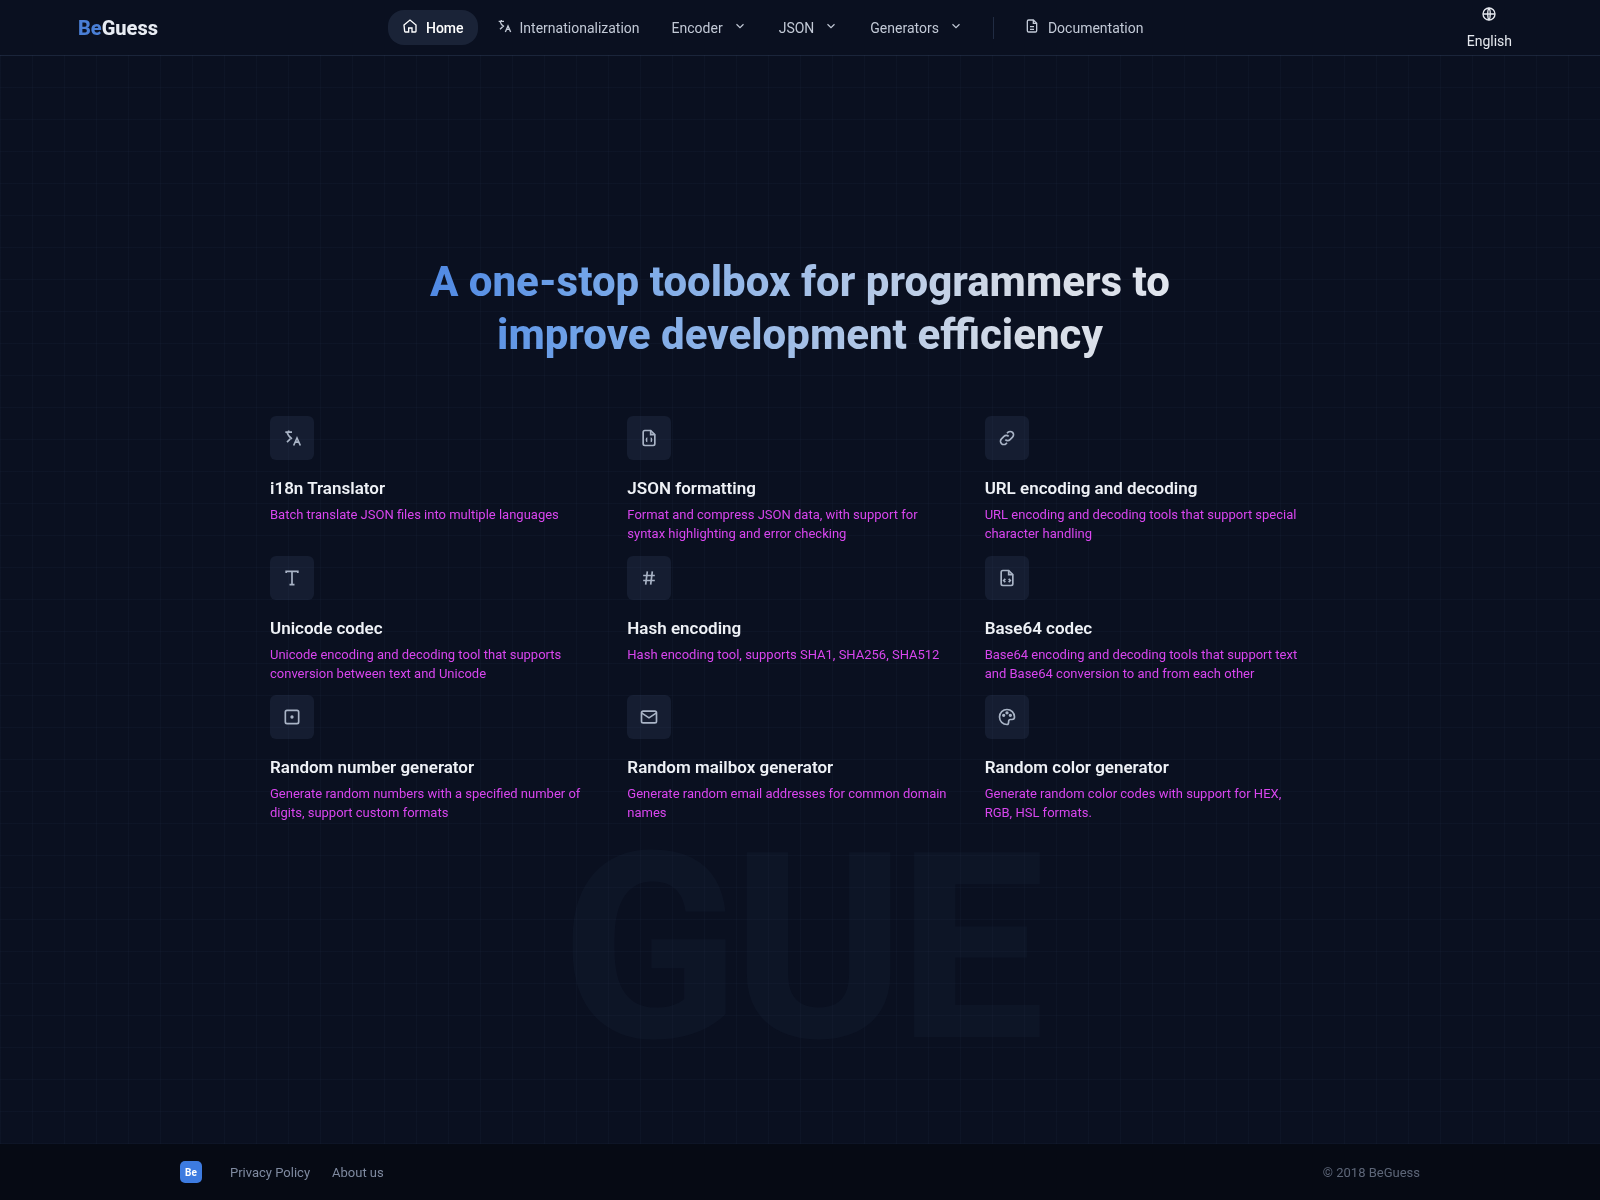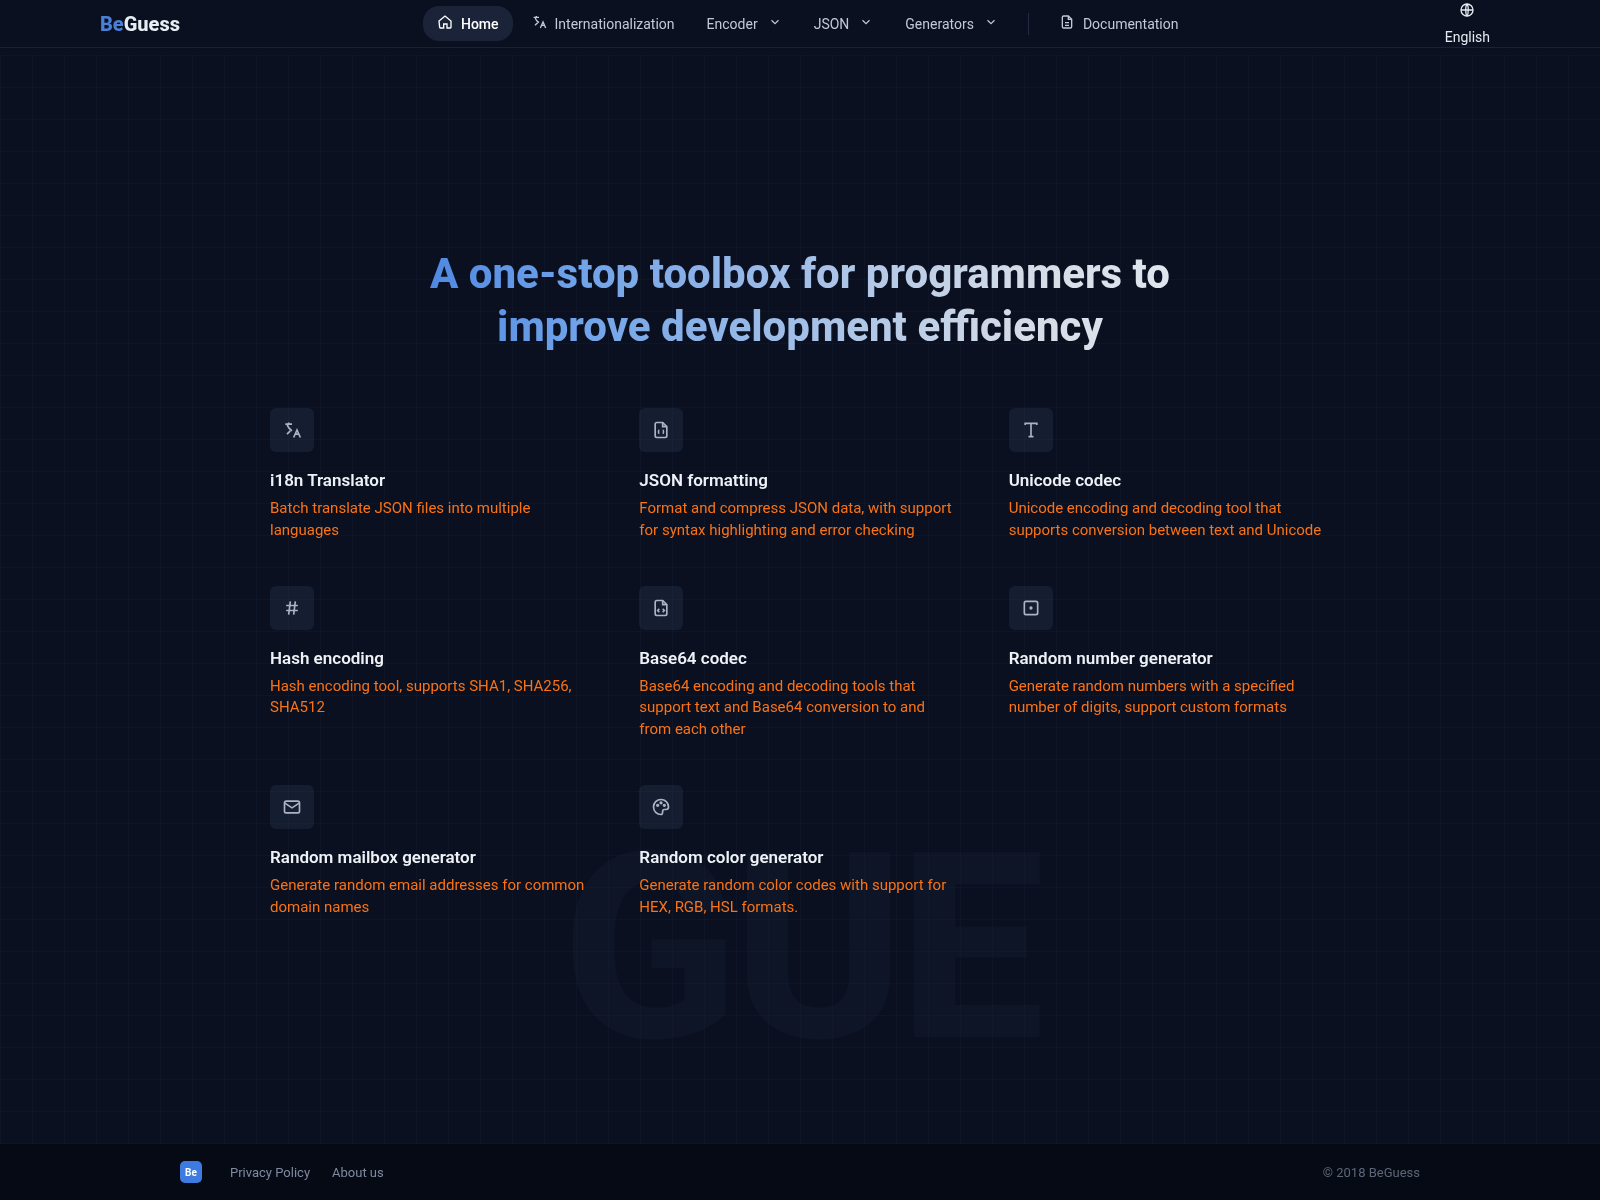--- a/index.html
+++ b/index.html
@@ -20,28 +20,27 @@
   top: 55px; bottom: 55px;
   background-image:
     linear-gradient(to right, rgba(80,100,140,0.06) 1px, transparent 1px),
     linear-gradient(to bottom, rgba(80,100,140,0.06) 1px, transparent 1px);
   background-size: 32px 32px;
   pointer-events: none;
 }
 
 
 header {
-  height: 48px;
+  height: 56px;
   border-bottom: 1px solid rgba(90,110,150,0.18);
   display: flex;
   align-items: center;
-  padding: 0 100px;
+  padding: 0 78px;
   position: relative;
   z-index: 2;
-  gap: 13px;
 }
 .logo { font-weight: 800; font-size: 20px; letter-spacing: 0; }
 .logo .be { color: #4a7fd6; }
 .logo .guess { color: #e8ecf3; }
 
 nav.main-nav {
   display: flex;
   align-items: center;
   gap: 4px;
   margin-left: 230px;
@@ -97,40 +96,41 @@
 
 
 .tools {
   position: relative; z-index: 2;
   max-width: 1060px;
   margin: 55px auto 0;
   display: grid;
   grid-template-columns: repeat(3, 1fr);
   column-gap: 48px;
   row-gap: 44px;
+  gap: 12px;
 }
 .tool { cursor: pointer; }
 .tool-icon {
   width: 44px; height: 44px;
   background: rgba(90,110,150,0.15);
   border-radius: 6px;
   display: flex; align-items: center; justify-content: center;
 }
 .tool-icon svg { width: 20px; height: 20px; stroke: #a9b4c6; }
 .tool h3 {
   margin-top: 18px;
   font-size: 17px;
   font-weight: 600;
   color: #eef1f6;
 }
 .tool p {
   margin-top: 8px;
-  font-size: 15px;
+  font-size: 13px;
   line-height: 1.45;
-  color: #f97316;
+  color: #d946ef;
   max-width: 320px;
 }
 
 
 footer {
   position: absolute;
   left: 0; right: 0; bottom: 0;
   height: 56px;
   background: #060a14;
   display: flex; align-items: center;
@@ -266,20 +266,30 @@
       <svg viewBox="0 0 24 24" fill="none" stroke="currentColor" stroke-width="2">
           <path d="M14 3H7a2 2 0 0 0-2 2v14a2 2 0 0 0 2 2h10a2 2 0 0 0 2-2V8z"></path>
           <path d="M14 3v5h5"></path>
           <path d="M10 12c-1 0-1 1-1 2s0 2 1 2M14 12c1 0 1 1 1 2s0 2-1 2"></path>
         </svg>
     </div>
     <h3>JSON formatting</h3>
     <p>Format and compress JSON data, with support for syntax highlighting and error checking</p>
   </div>
 
+  <div class="tool">
+    <div class="tool-icon">
+      <svg viewBox="0 0 24 24" fill="none" stroke="currentColor" stroke-width="2">
+          <path d="M10 14a4 4 0 0 0 5.66 0l3-3a4 4 0 0 0-5.66-5.66l-1 1"></path>
+          <path d="M14 10a4 4 0 0 0-5.66 0l-3 3a4 4 0 0 0 5.66 5.66l1-1"></path>
+        </svg>
+    </div>
+    <h3>URL encoding and decoding</h3>
+    <p>URL encoding and decoding tools that support special character handling</p>
+  </div>
 
   <div class="tool">
     <div class="tool-icon">
       <svg viewBox="0 0 24 24" fill="none" stroke="currentColor" stroke-width="2">
           <path d="M5 6V4h14v2M12 4v16M9 20h6"></path>
         </svg>
     </div>
     <h3>Unicode codec</h3>
     <p>Unicode encoding and decoding tool that supports conversion between text and Unicode</p>
   </div>

